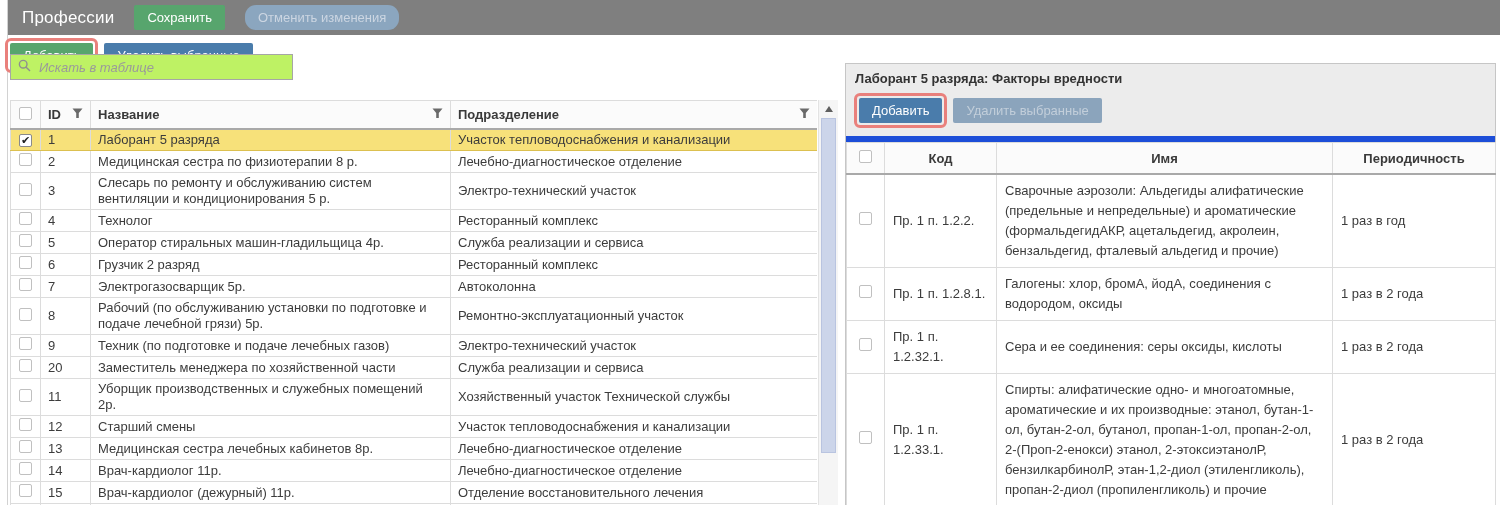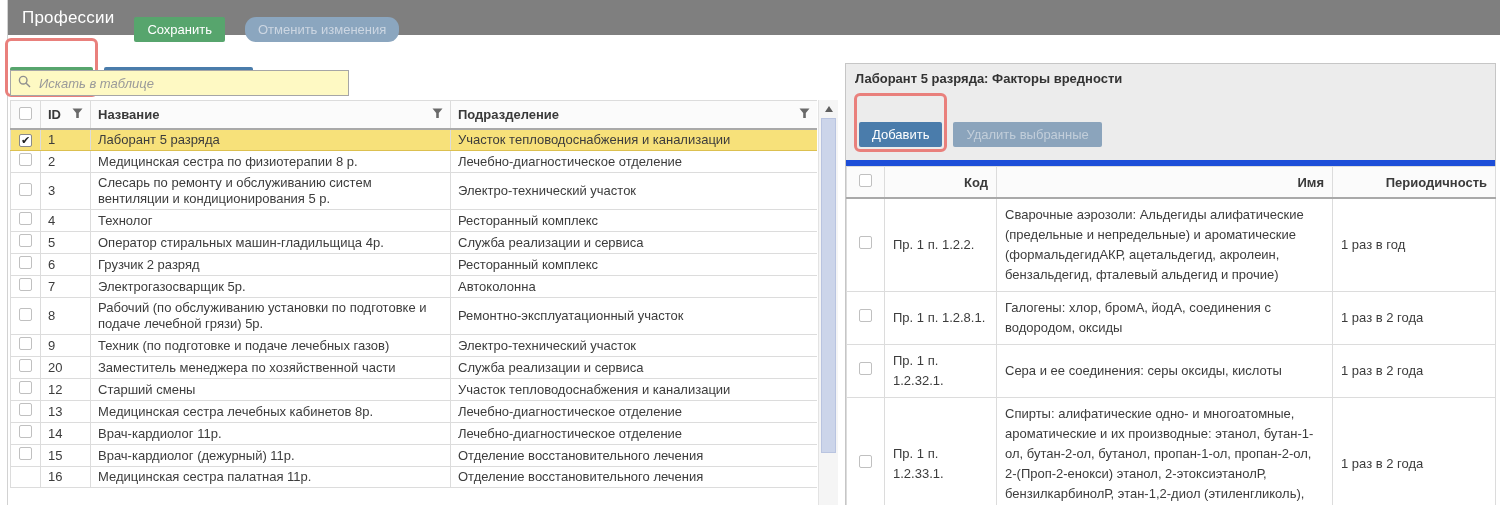--- a/index.html
+++ b/index.html
@@ -8,38 +8,38 @@
   .screen{position:relative;width:1500px;height:505px;overflow:hidden;background:#fff;}
   .window-edge{position:absolute;left:7px;top:0;bottom:0;width:1px;background:#d2d2d2;}
 
   
   .topbar{position:absolute;left:8px;top:0;right:0;height:35px;background:var(--topbar,#7f7f7f);
           display:flex;align-items:center;gap:20px;padding-left:14px;}
   .topbar-title{color:#fff;font-size:17px;letter-spacing:.2px;}
 
   
   .btn{display:inline-flex;align-items:center;justify-content:center;font-size:13px;line-height:1;
-       padding:6px 13px;border-radius:2px;color:#fff;cursor:pointer;white-space:nowrap;border:none;margin-top:24px;}
+       padding:6px 13px;border-radius:2px;color:#fff;cursor:pointer;white-space:nowrap;border:none;}
   .btn.green{background:var(--green,#57a56d);}
   .btn.blue{background:var(--blue,#4a7cab);}
   .btn.cancel{background:#8ba6bf;color:#ccd6e2;border-radius:11px;}
   .btn.disabled{background:#8ba4bc;color:#c2ceda;cursor:default;}
   .highlight-ring{display:inline-block;border:3px solid var(--highlight,#e9807c);border-radius:6px;padding:2px;line-height:0;}
 
   
   .left-toolbar{position:absolute;left:5px;top:38px;display:flex;align-items:center;gap:6px;}
-  .search{position:absolute;left:10px;top:70px;width:339px;height:26px;border:1px solid #a6a6a6;
-          background:#fef9c3;display:flex;align-items:center;padding:0 7px;gap:6px;}
+  .search{position:absolute;left:10px;top:54px;width:283px;height:26px;border:1px solid #a6a6a6;
+          background:#bef264;display:flex;align-items:center;padding:0 7px;gap:6px;}
   .search input{border:none;outline:none;flex:1;font-family:inherit;font-size:13px;color:#444;background:transparent;}
   .search input::placeholder{font-style:italic;color:#9a9a9a;}
 
   
   table{border-collapse:collapse;table-layout:fixed;font-size:13px;color:#3c3c3c;background:#fff;}
   th,td{border:1px solid #dcdcdc;overflow:hidden;}
-  th{background:#fbfbfb;border-bottom:2px solid #a9a9a9;font-weight:bold;text-align:right;padding:6px 7px;color:#3a3a3a;}
+  th{background:#fbfbfb;border-bottom:2px solid #a9a9a9;font-weight:bold;text-align:center;padding:6px 7px;color:#3a3a3a;}
   td{padding:2px 7px;line-height:16px;vertical-align:middle;}
   .hflex{display:flex;align-items:center;justify-content:space-between;gap:4px;}
   tr.selected td{background:var(--selected-row,#f7e17a);border-top:1px solid #dcc050;border-bottom:1px solid #dcc050;}
   .left-table{position:absolute;left:10px;top:100px;width:807px;height:405px;overflow:hidden;}
   .cb{display:inline-block;width:13px;height:13px;border:1px solid #c0c0c0;background:#fff;font-size:11px;
       line-height:11px;text-align:center;color:#1f1f1f;border-radius:2px;cursor:pointer;}
   .cb.checked{border-color:#8a8a8a;font-weight:bold;}
   td.c-cb,th.c-cb{text-align:center;padding:2px 0;}
 
   
@@ -182,20 +182,26 @@
             <td>Электро-технический участок</td>
           </tr>
           <tr>
             <td class="c-cb"><span class="cb"></span></td>
             <td>20</td>
             <td>Заместитель менеджера по хозяйственной части</td>
             <td>Служба реализации и сервиса</td>
           </tr>
           <tr>
             <td class="c-cb"><span class="cb"></span></td>
+            <td>11</td>
+            <td>Уборщик производственных и служебных помещений 2р.</td>
+            <td>Хозяйственный участок Технической службы</td>
+          </tr>
+          <tr>
+            <td class="c-cb"><span class="cb"></span></td>
             <td>12</td>
             <td>Старший смены</td>
             <td>Участок тепловодоснабжения и канализации</td>
           </tr>
           <tr>
             <td class="c-cb"><span class="cb"></span></td>
             <td>13</td>
             <td>Медицинская сестра лечебных кабинетов 8р.</td>
             <td>Лечебно-диагностическое отделение</td>
           </tr>

